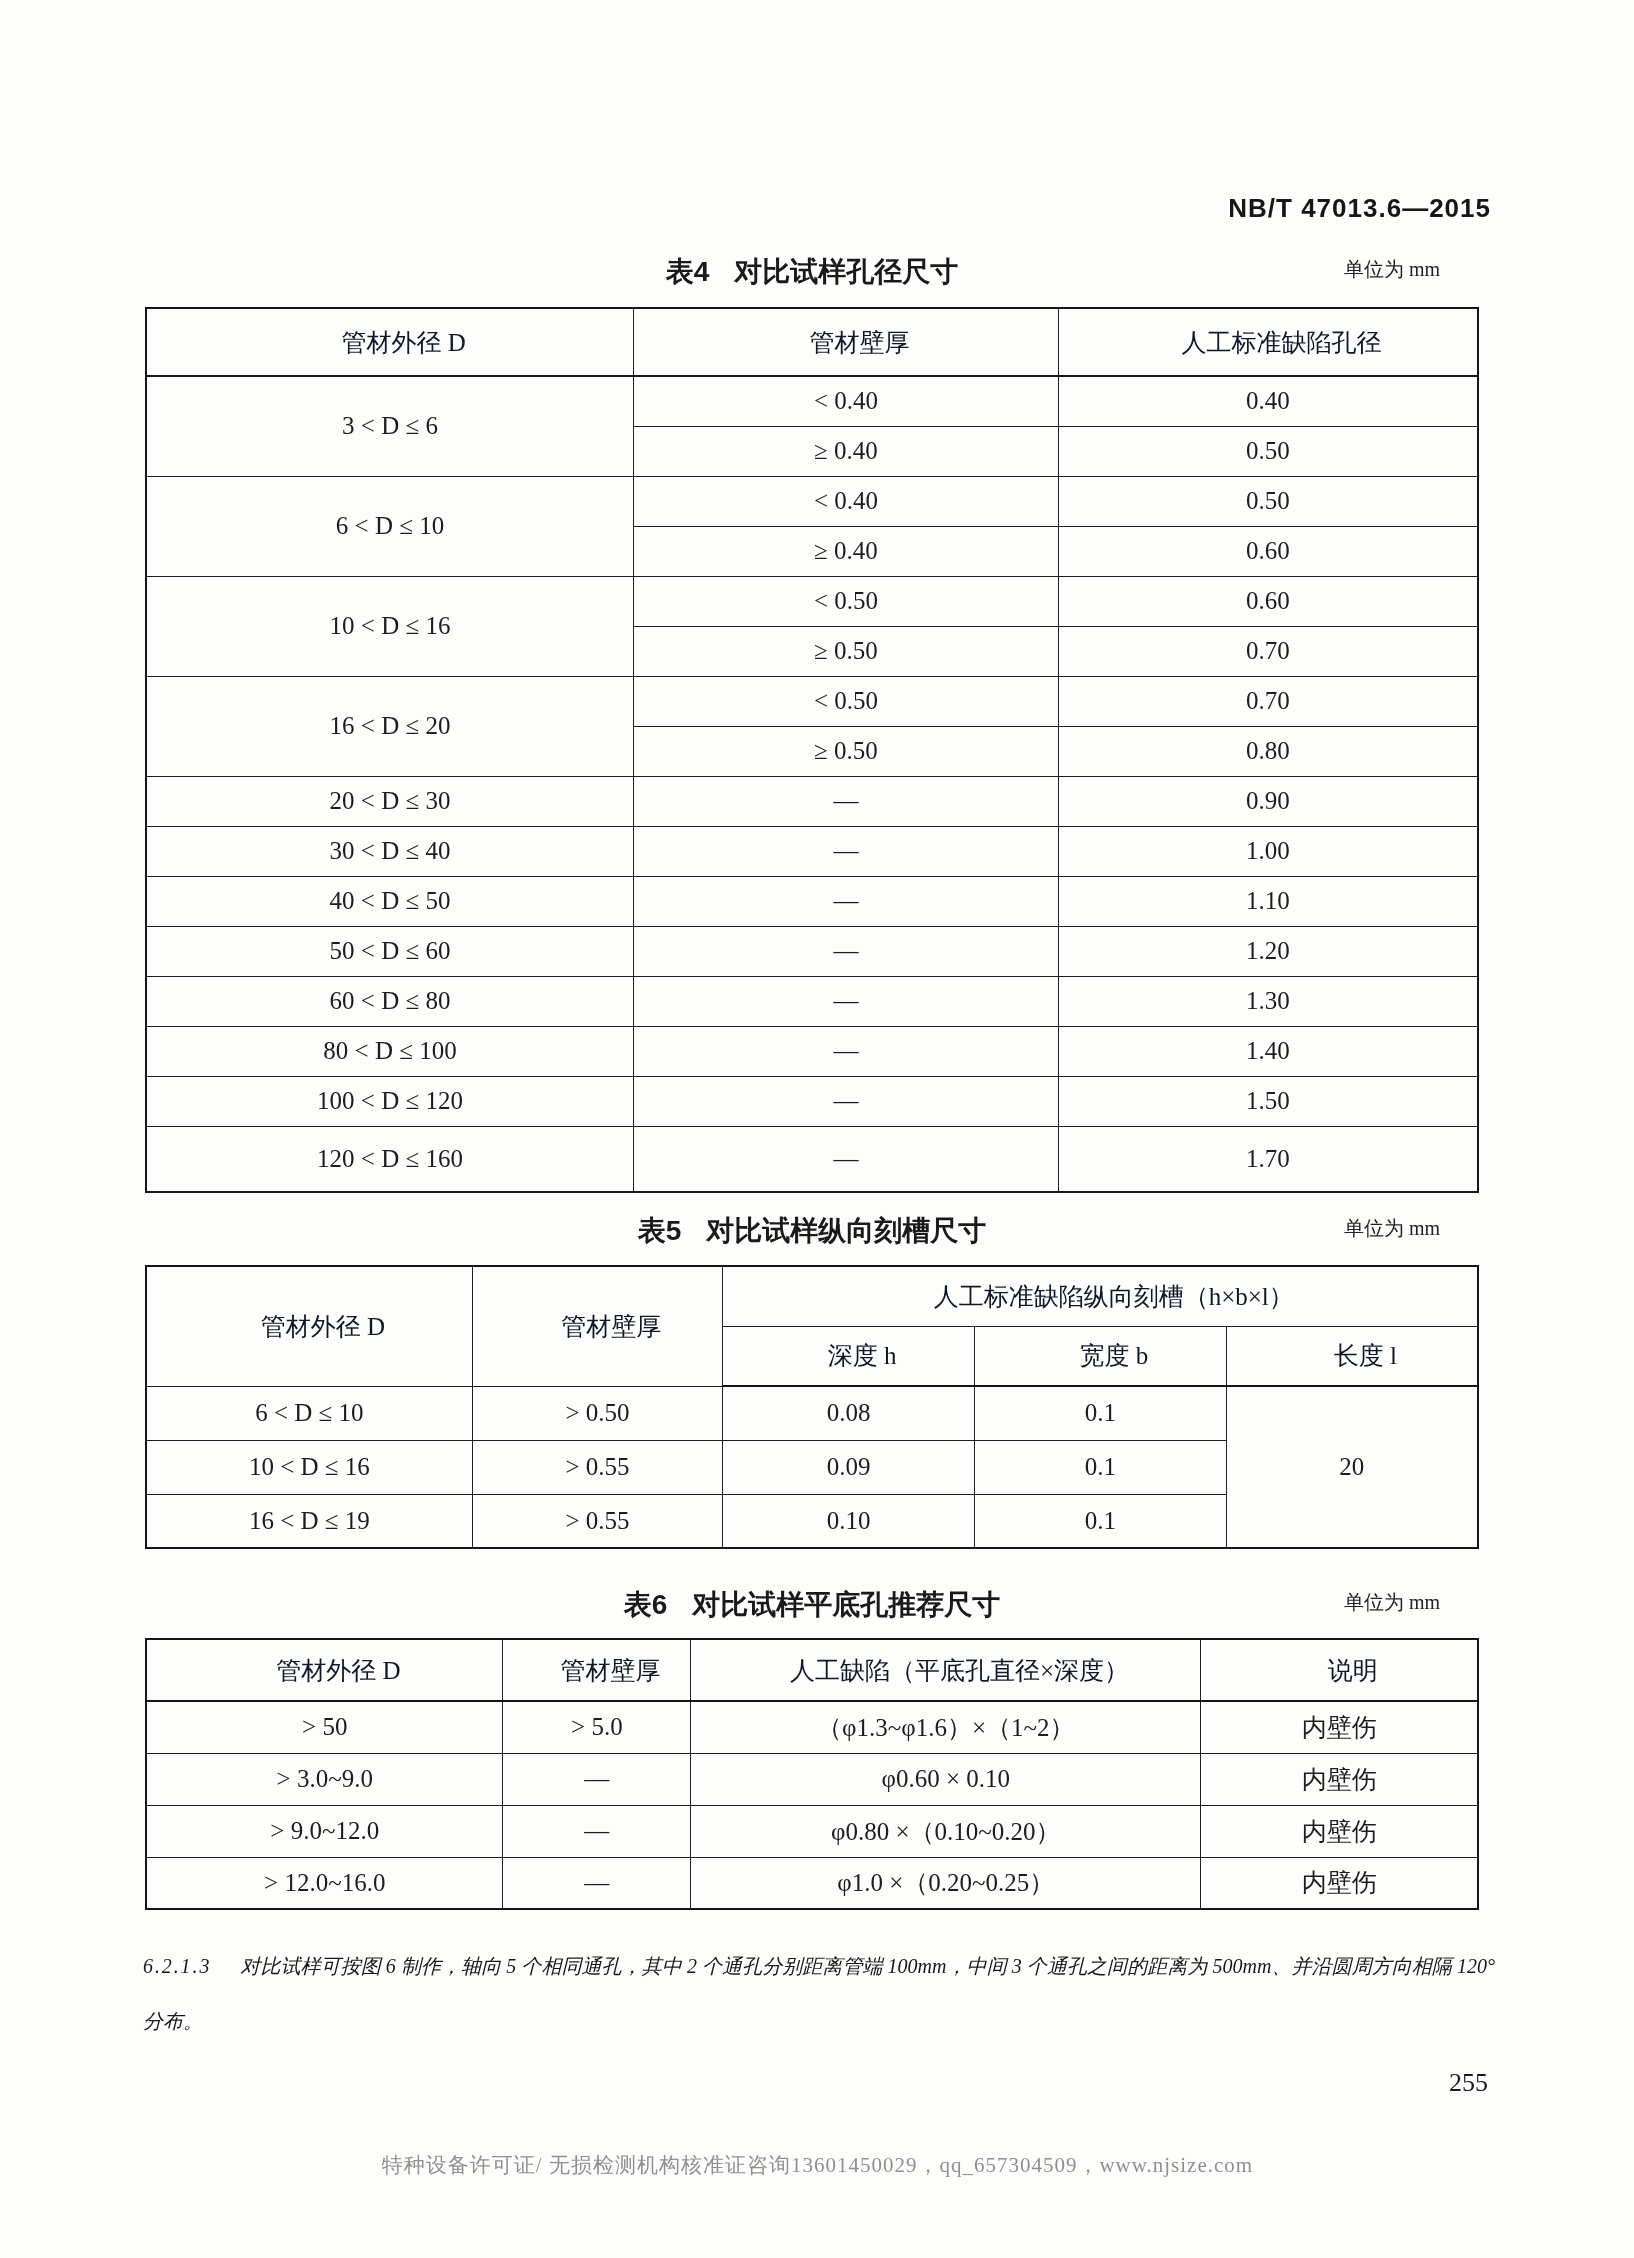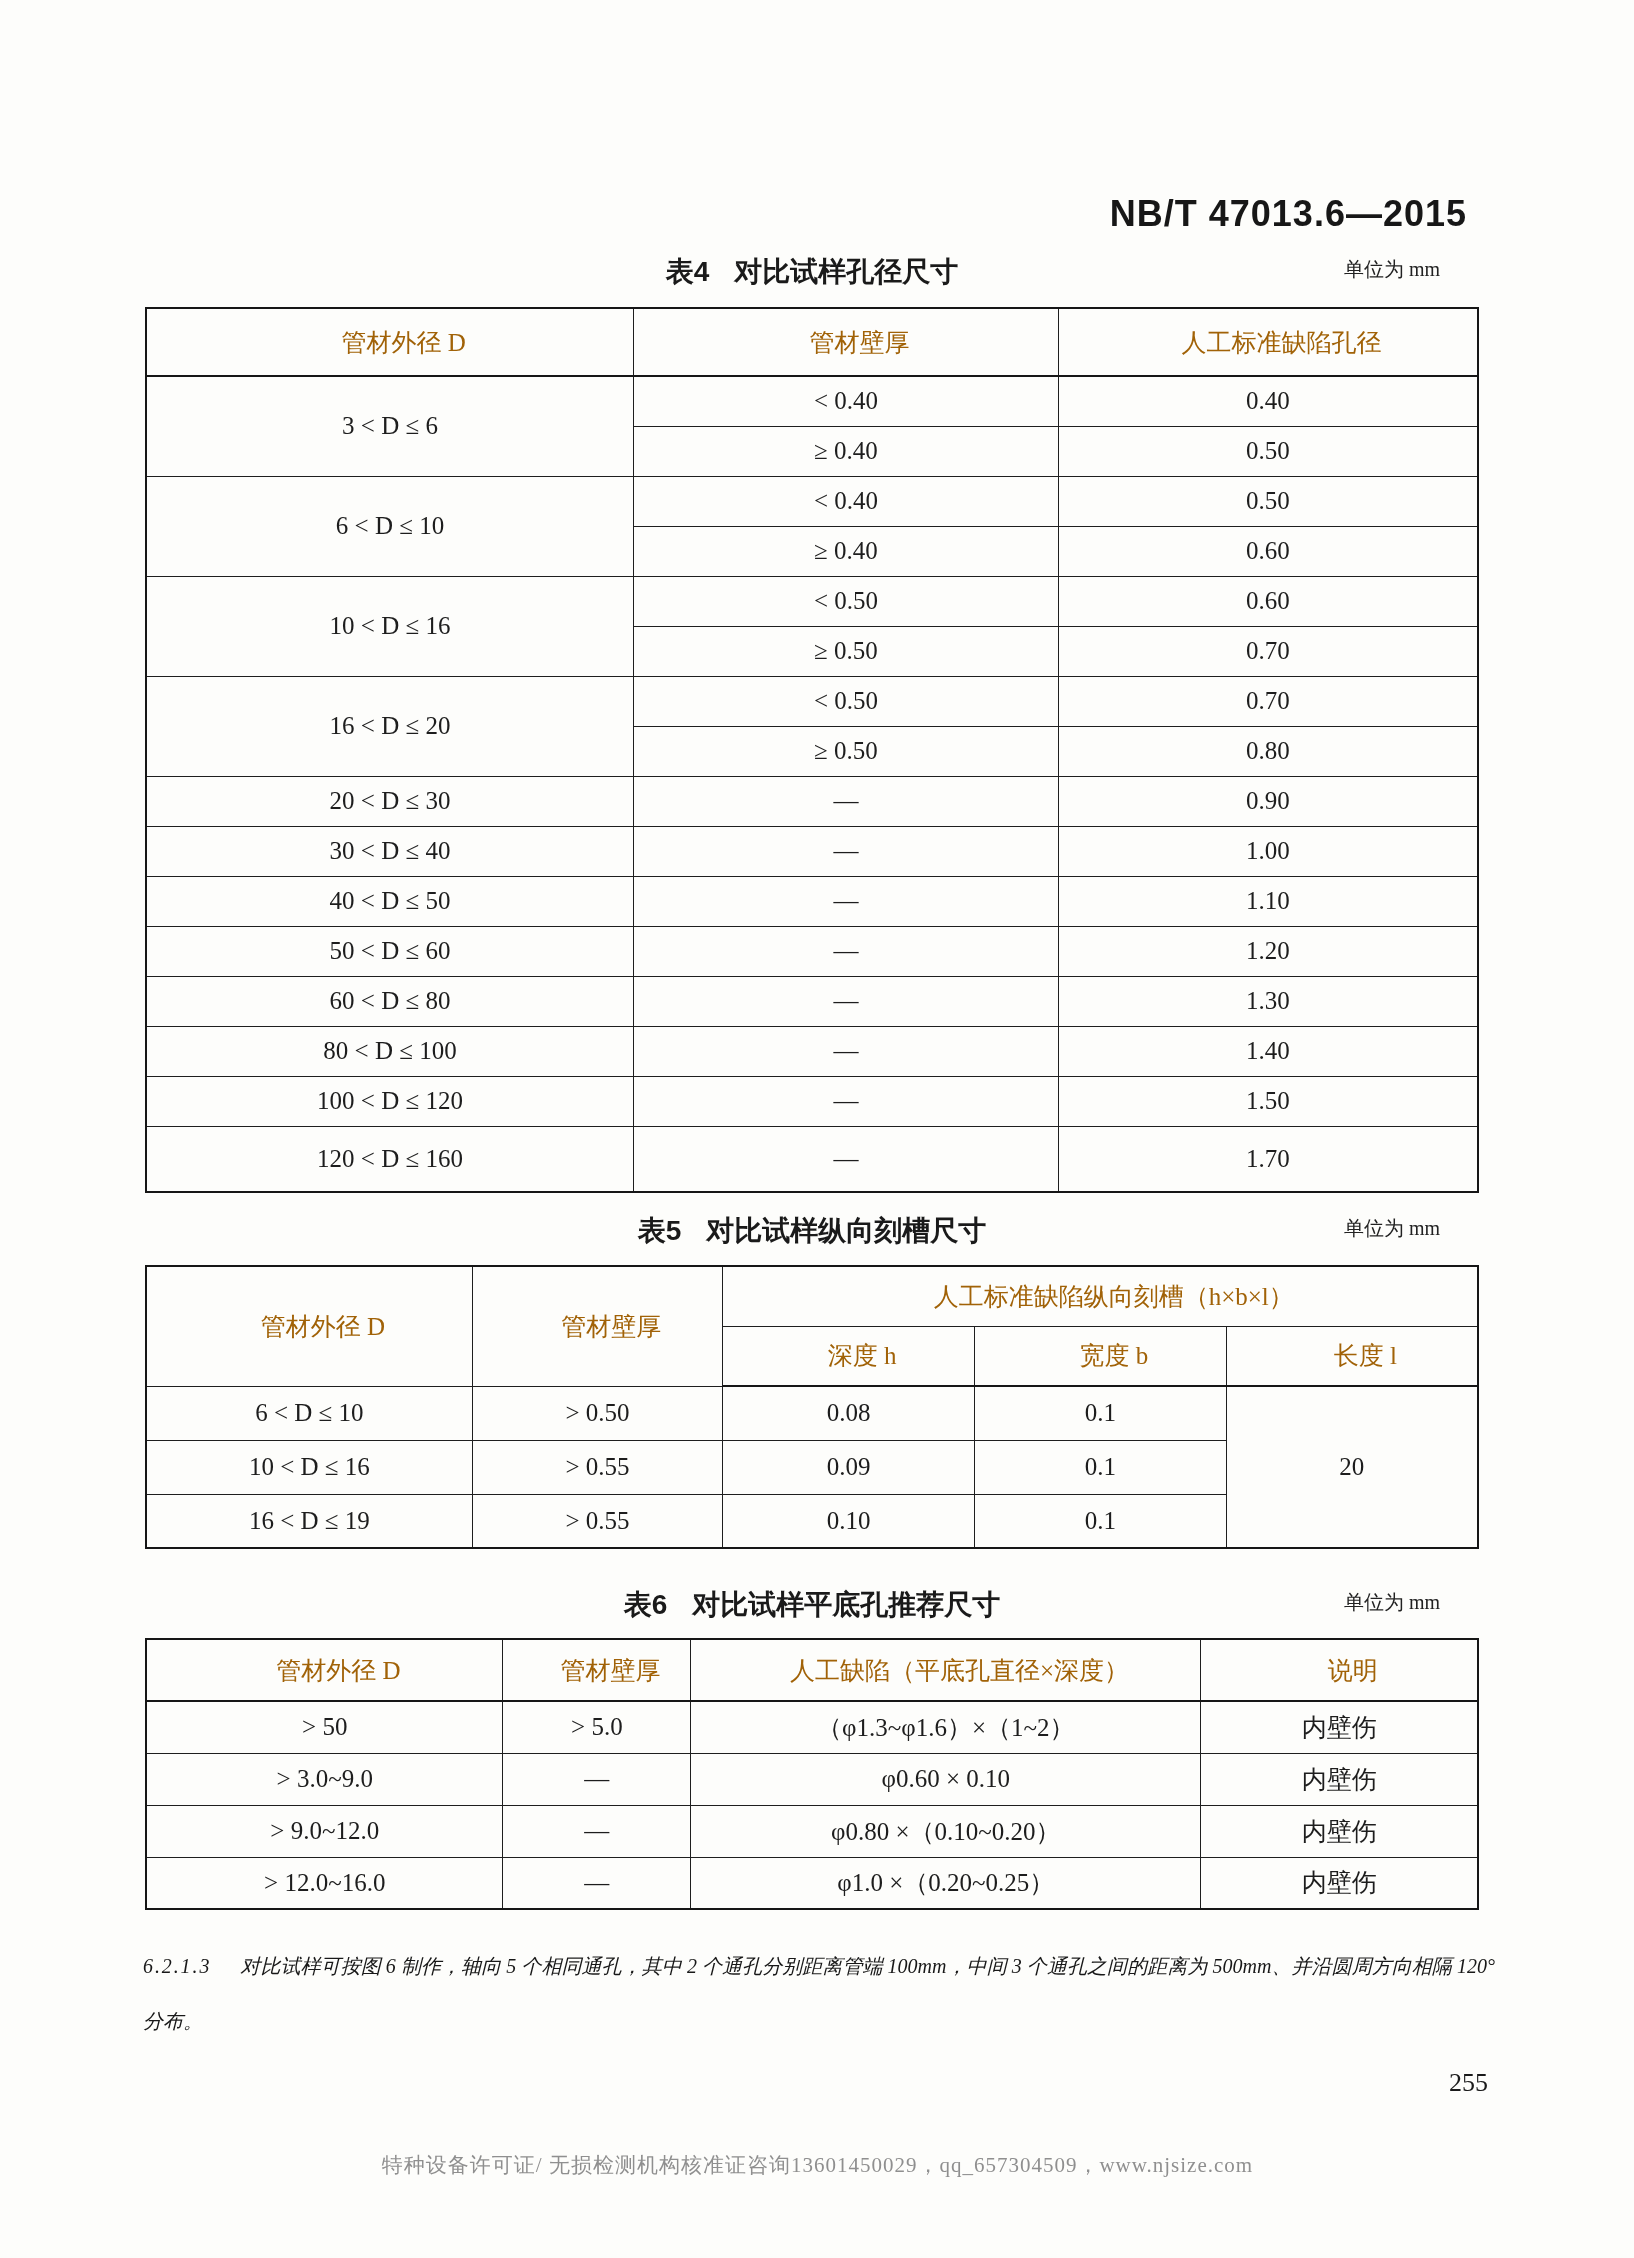--- a/index.html
+++ b/index.html
@@ -2,23 +2,23 @@
 <html><head>
 <meta charset="utf-8">
 <style>
   html,body{margin:0;padding:0;background:#d9d9d9;}
   .page{
     position:relative;width:1635px;height:2258px;margin:0 auto;
     background:#fdfdfb;color:#1b1b1b;
     font-family:"Liberation Serif","DejaVu Serif",serif;
   }
   .doc-number{
-    position:absolute;top:193px;right:168px;
+    position:absolute;top:193px;right:144px;
     font-family:"Liberation Sans","DejaVu Sans",sans-serif;
-    font-weight:bold;font-size:36px;letter-spacing:1px;color:#171717;
+    font-weight:bold;font-size:26px;letter-spacing:1px;color:#171717;
   }
   .caption-row{position:absolute;left:145px;width:1334px;height:39px;}
   .caption{
     width:100%;text-align:center;
     font-family:"Liberation Sans","DejaVu Sans",sans-serif;
     font-weight:bold;font-size:28px;color:#1a1a1a;
   }
   .caption .cap-no{margin-right:25px;}
   .unit{
     position:absolute;top:2.9px;right:39px;
@@ -29,21 +29,21 @@
     position:absolute;left:145px;width:1334px;
     border-collapse:collapse;table-layout:fixed;
     border:2.9px solid #161616;
   }
   table.doc td{
     border:1.6px solid #1e1e1e;
     text-align:center;vertical-align:middle;
     font-size:25px;color:#1d1d1d;padding:0 5.8px;
     font-family:"Liberation Serif","DejaVu Serif",serif;
   }
-  table.doc td.hd{font-size:25px;color:#a16207;padding-left:33px;}
+  table.doc td.hd{font-size:25px;color:#0f172a;padding-left:33px;}
   tr.hdrow td{border-bottom:2.5px solid #161616;}
   .para{
     position:absolute;left:143px;width:1352px;top:1939px;
     font-size:20px;line-height:55px;color:#181818;text-align:justify;font-style:italic;
   }
   .para .clause-no{margin-right:29px;letter-spacing:1.9px;}
   .page-number{
     position:absolute;top:2068px;right:147px;
     font-size:26px;color:#1a1a1a;
   }

